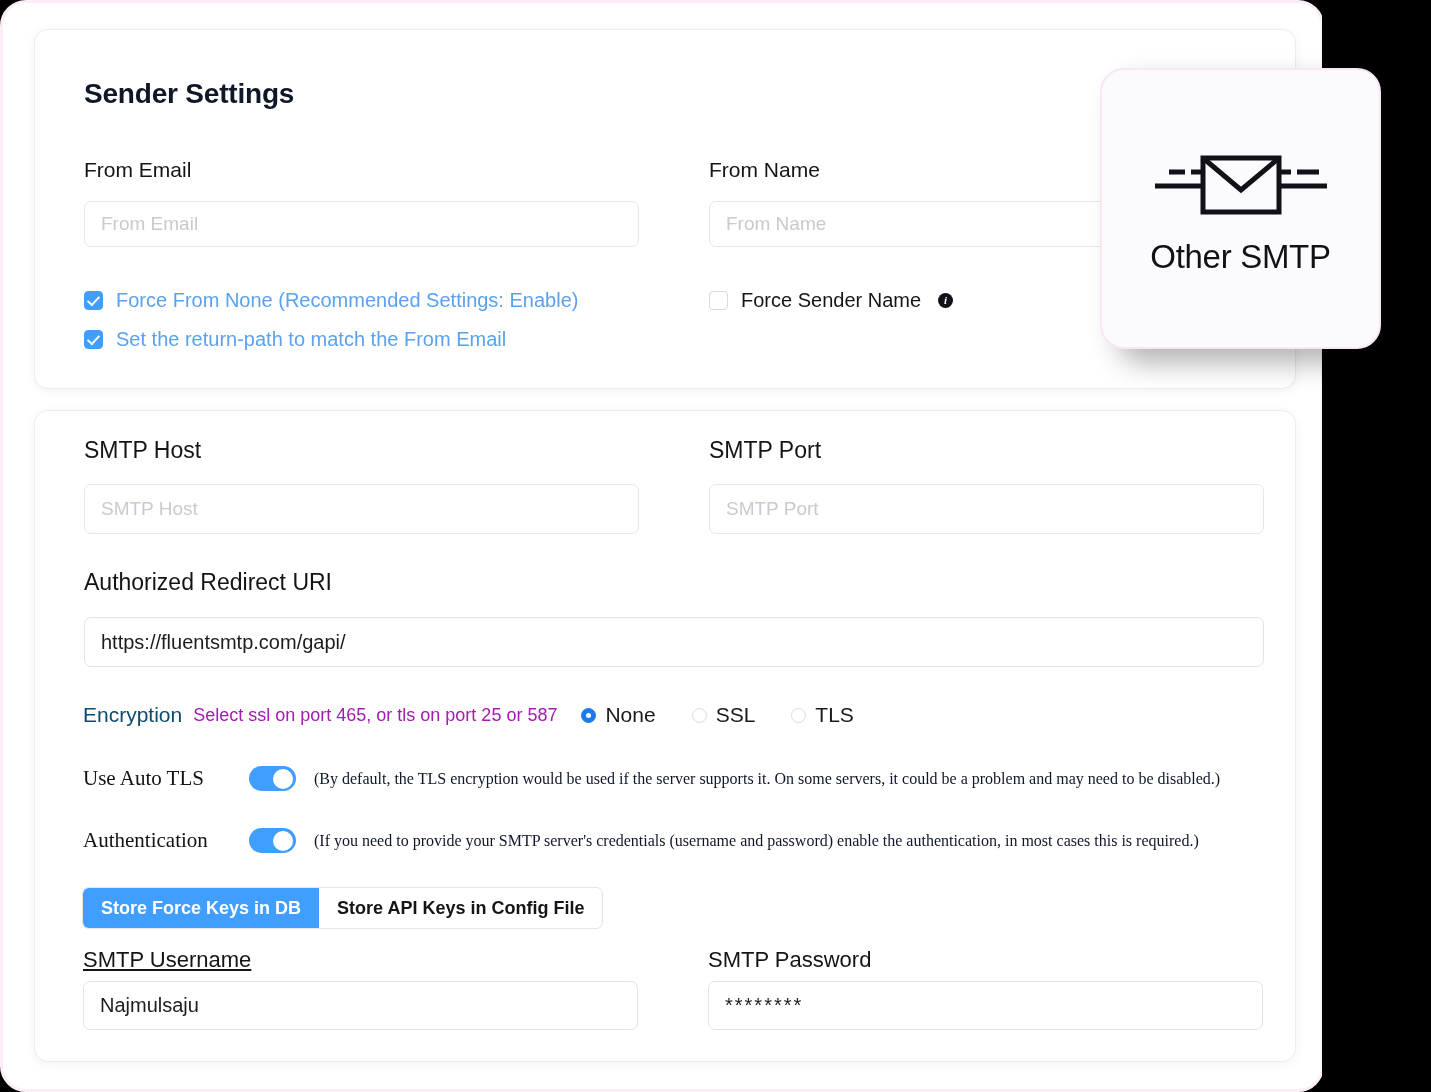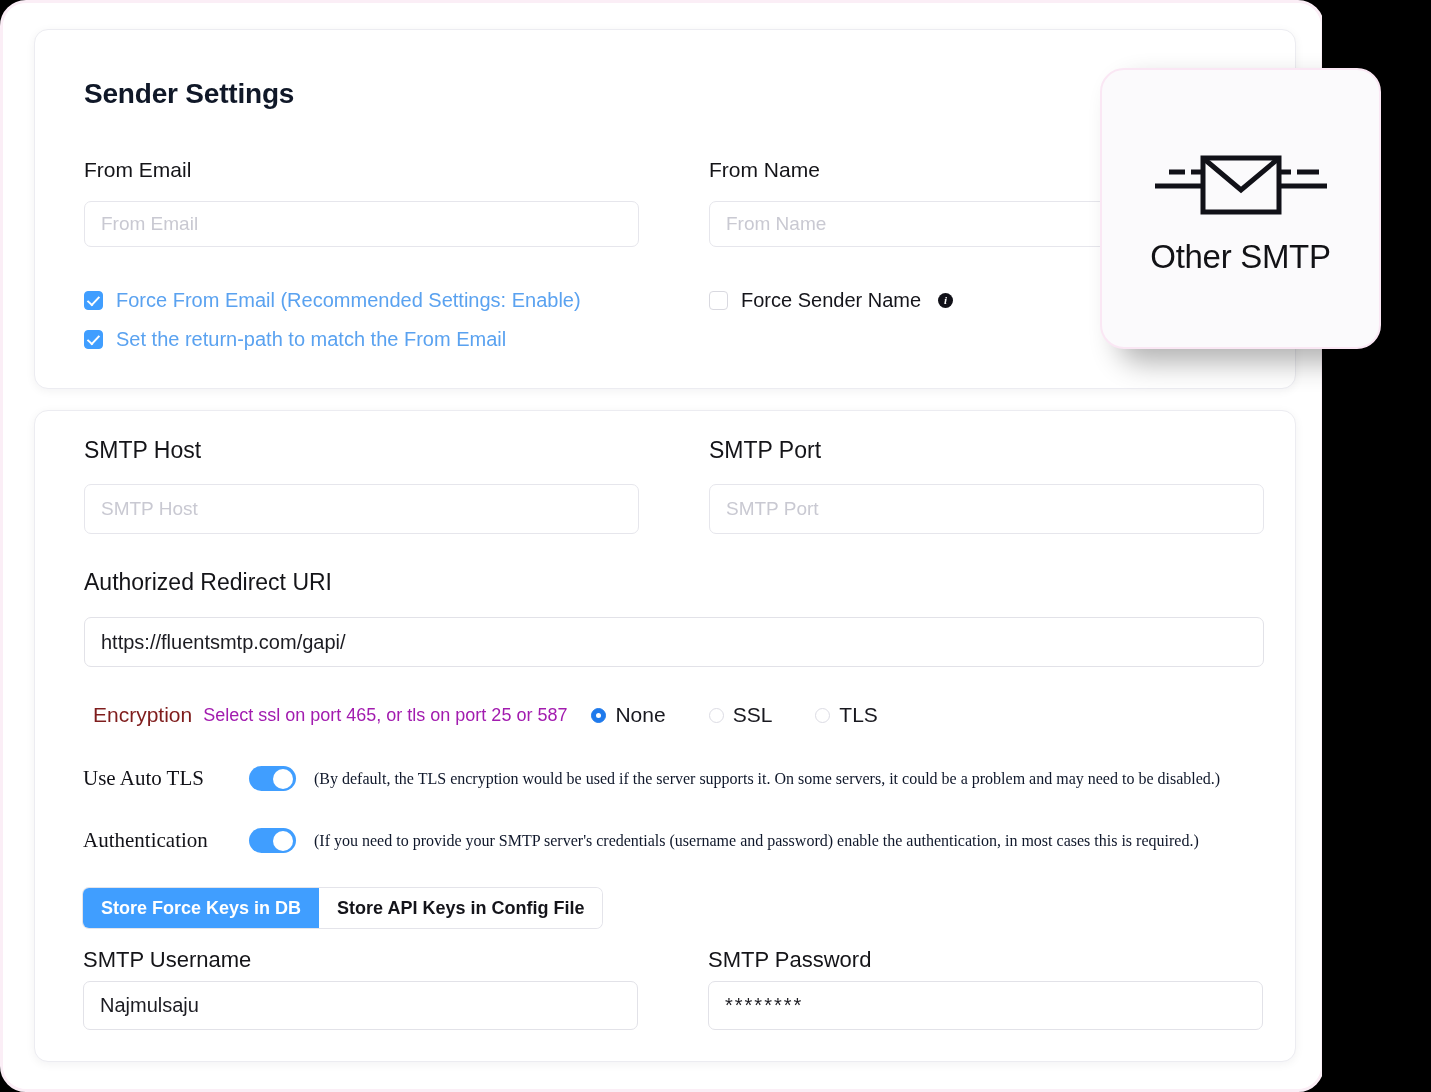--- a/index.html
+++ b/index.html
@@ -158,23 +158,23 @@
   }
 
   
   .encryption-row {
     position: absolute;
     left: 80px; top: 700px;
     display: flex;
     align-items: center;
     white-space: nowrap;
   }
-  .enc-title { font-size: 21px; color: #7f1d1d; margin-left: 10px; }
+  .enc-title { font-size: 21px; color: #0c4a6e; }
   .enc-hint  { font-size: 18px; color: #a21caf; margin-left: 11px; }
-  .radio-group { display: flex; align-items: center; margin-left: 24px; gap: 7px; }
+  .radio-group { display: flex; align-items: center; margin-left: 24px; }
   .radio-opt { display: flex; align-items: center; margin-right: 36px; }
   .radio-opt:last-child { margin-right: 0; }
   .rb {
     width: 15px; height: 15px;
     border-radius: 50%;
     border: 1.5px solid #dcdce4;
     background: #ffffff;
     display: inline-flex;
     align-items: center;
     justify-content: center;
@@ -260,21 +260,21 @@
       <div class="section-title" style="left:49px; top:48px;">Sender Settings</div>
 
       <div class="field-label" style="left:49px; top:128px;">From Email</div>
       <input class="text-input" style="left: 49px; top: 171px; width: 555px;" placeholder="From Email">
 
       <div class="field-label" style="left:674px; top:128px;">From Name</div>
       <input class="text-input" style="left: 674px; top: 171px; width: 555px;" placeholder="From Name">
 
       <div class="check-row" style="left:49px; top:259px;">
         <span class="cb on"></span>
-        <span class="check-label blue">Force From Email (Recommended Settings: Enable)</span>
+        <span class="check-label blue">Force From None (Recommended Settings: Enable)</span>
       </div>
 
       <div class="check-row" style="left:49px; top:298px;">
         <span class="cb on"></span>
         <span class="check-label blue">Set the return-path to match the From Email</span>
       </div>
 
       <div class="check-row" style="left:674px; top:259px;">
         <span class="cb off"></span>
         <span class="check-label dark">Force Sender Name</span>
@@ -327,21 +327,21 @@
         <span class="knob"></span>
       </span>
       <span class="toggle-hint">(If you need to provide your SMTP server's credentials (username and password) enable the authentication, in most cases this is required.)</span>
     </div>
 
     <div class="seg-tabs">
       <div class="seg-tab active">Store Force Keys in DB</div>
       <div class="seg-tab">Store API Keys in Config File</div>
     </div>
 
-    <div class="field-label" style="left:80px; top:944px; font-size:22px;">SMTP Username</div>
+    <div class="field-label" style="left:80px; top:944px; font-size:22px;text-decoration:underline;">SMTP Username</div>
     <input class="text-input strong" style="left: 80px; top: 978px; width: 555px; height: 49px;" value="Najmulsaju">
 
     <div class="field-label" style="left:705px; top:944px; font-size:22px;text-align:right;">SMTP Password</div>
     <input class="text-input strong" style="left: 705px; top: 978px; width: 555px; height: 49px; letter-spacing: 2px;" value="********">
 
   </div>
 </div>
 
 <div class="right-gutter"></div>
 

